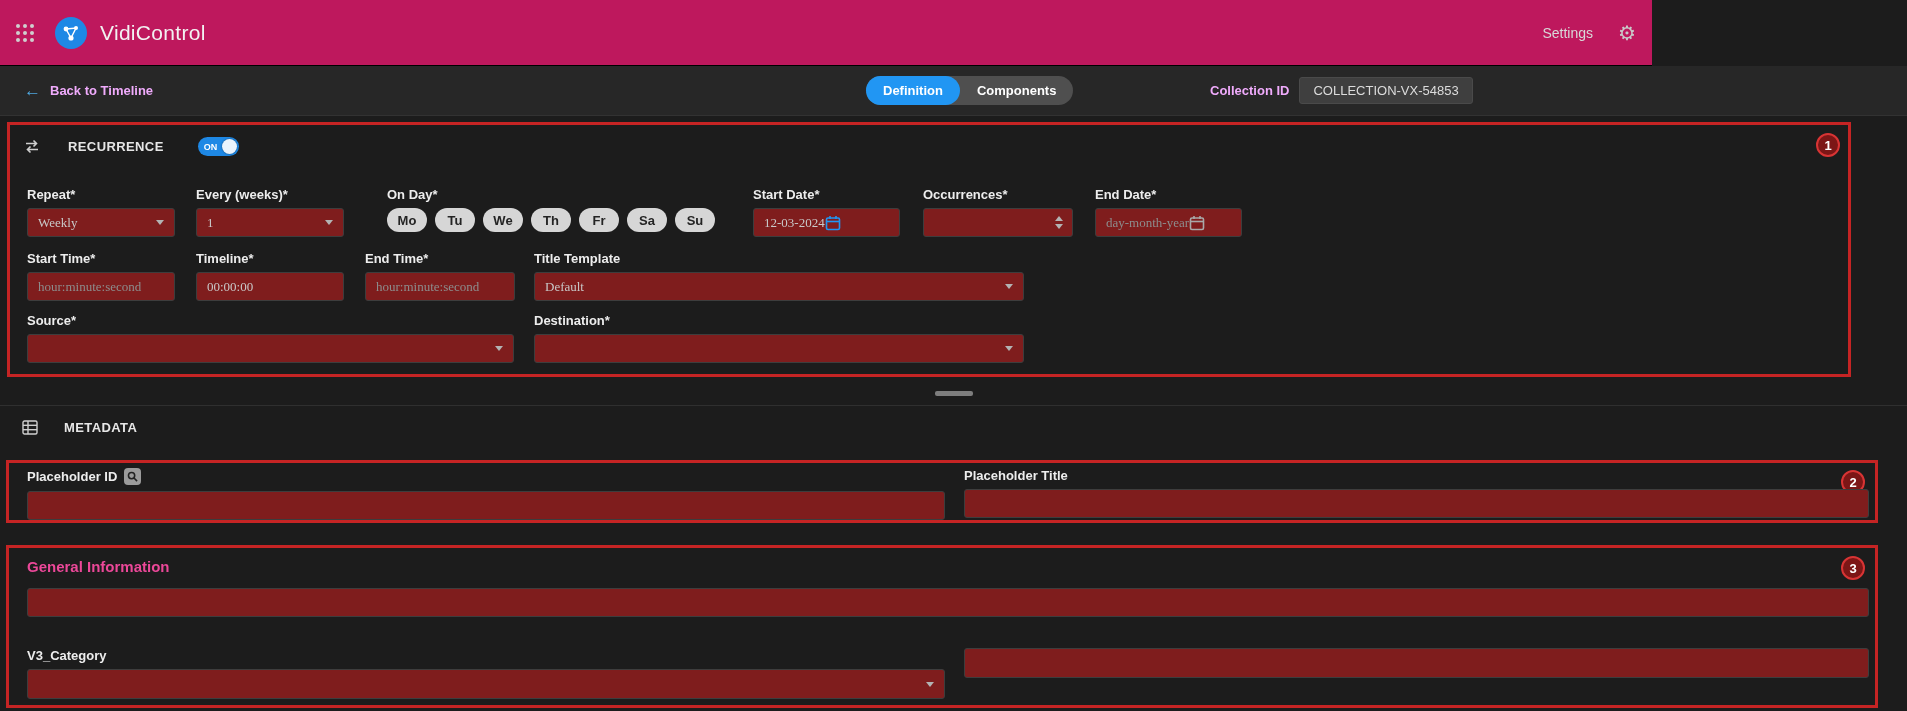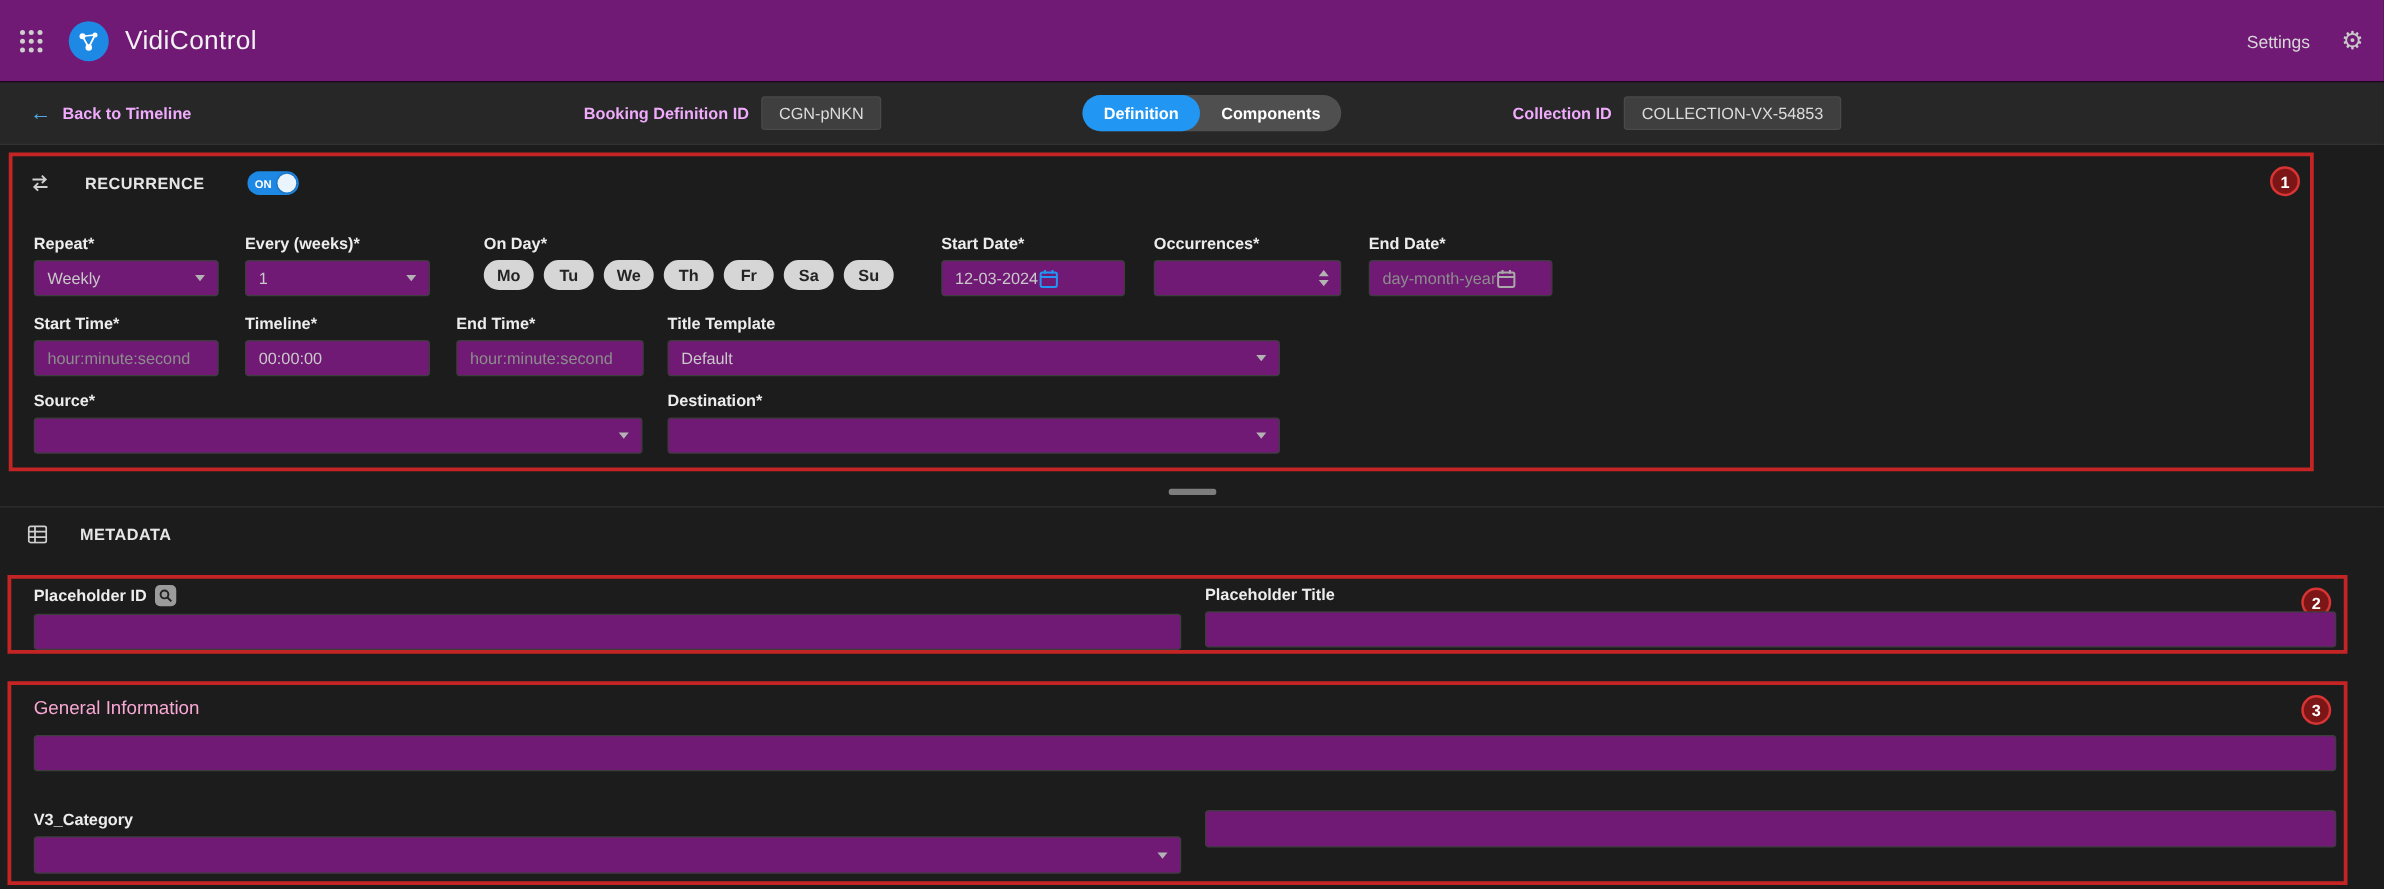--- a/index.html
+++ b/index.html
@@ -1,22 +1,22 @@
 <!DOCTYPE html>
 <html><head>
 <meta charset="utf-8">
 <style>
   * { margin:0; padding:0; box-sizing:border-box; }
   html,body { width:1907px; height:711px; overflow:hidden; background:#1c1c1c;
               font-family:"Liberation Sans", sans-serif; }
   .abs { position:absolute; }
 
   
-  .topbar { position:absolute; left:0; top:0; width:1907px; height:66px;
-            background:#701a75; border-bottom:1px solid #000; }
+  .topbar { position:absolute; left:0; top:0; width:1652px; height:66px;
+            background:#be185d; border-bottom:1px solid #000; }
   .tb-item { position:absolute; top:0; height:100%; display:flex; align-items:center; gap:12px; }
   .apps-grid { display:grid; grid-template-columns:repeat(3,4px); grid-gap:3px; cursor:pointer; }
   .apps-grid i { width:4px; height:4px; border-radius:50%; background:#cfcfcf; }
   .app-title { color:#f2f2f2; font-size:21px; font-weight:400; letter-spacing:.3px; }
   .settings-text { color:#d8d8d8; font-size:14px; }
   .gear { color:#c9c9c9; font-size:20px; line-height:1; cursor:pointer; }
 
   
   .subbar { position:absolute; left:0; top:66px; width:1907px; height:50px;
             background:#272727; border-bottom:1px solid #323232; }
@@ -34,23 +34,23 @@
   .ann-box { position:absolute; border:3px solid #c52424; }
   .ann-badge { position:absolute; width:24px; height:24px; border-radius:50%;
                background:#7c1616; border:2px solid #d83434; color:#fff;
                font-size:13px; font-weight:700; display:flex; align-items:center;
                justify-content:center; }
 
   
   .label { color:#ededed; font-size:13px; font-weight:700; margin-bottom:6px; white-space:nowrap; }
   .fgroup { position:absolute; }
   .ctl, input.tb, .select, .datebox, .spinbox {
-      width:100%; height:29px; background:#701a75; border:1px solid #3d3d3d;
+      width:100%; height:29px; background:#7f1d1d; border:1px solid #3d3d3d;
       border-radius:3px; color:#c9c9c9; font-size:13px;
-      font-family:Liberation Sans, sans-serif; }
+      font-family:Liberation Serif, serif; }
   input.tb { padding:0 10px; outline:none; }
   input.tb::placeholder { color:#8d8d8d; }
   .select { display:flex; align-items:center; justify-content:space-between;
             padding:0 10px; cursor:pointer; }
   .chev { width:0; height:0; border-left:4.5px solid transparent;
           border-right:4.5px solid transparent; border-top:5.5px solid #b3b3b3; }
   .datebox { display:flex; align-items:center; 
              padding:0 8px 0 10px; cursor:pointer; }
   .spinbox { display:flex; align-items:center; justify-content:flex-end; padding:0 9px; cursor:pointer; }
   .spin { display:flex; flex-direction:column; gap:3px; }
@@ -76,21 +76,21 @@
   .knob { width:15px; height:15px; border-radius:50%; background:#eaf4fd;
           margin-left:auto; margin-right:2px; box-shadow:0 0 2px rgba(0,0,0,.5); }
 
   .grip { position:absolute; left:50%; transform:translateX(-50%); top:391px;
           width:38px; height:5px; border-radius:2px; background:#7d7d7d; cursor:row-resize; }
   .hr   { position:absolute; left:0; top:405px; width:1907px; height:1px; background:#2f2f2f; }
 
   .label-row { display:flex; align-items:center; gap:7px; margin-bottom:6px; }
   .search-badge { width:17px; height:17px; border-radius:4px; background:#9b9b9b;
                   display:flex; align-items:center; justify-content:center; cursor:pointer; }
-  .gi-title { color:#f9a8d4; font-size:15px; font-weight:400; }
+  .gi-title { color:#ec4899; font-size:15px; font-weight:700; }
   .logo { width:34px; height:34px; }
 </style>
 </head>
 <body>
 
 <div class="topbar">
   <div class="tb-item" style="left:16px;">
     <span class="apps-grid">
       <i></i>
         <i></i>
@@ -116,24 +116,20 @@
     <span class="gear">⚙</span>
   </div>
 </div>
 
 <div class="subbar">
   <div class="sb-item" style="left:24px; gap:9px;">
     <span class="back-arrow">←</span>
     <span class="sb-label">Back to Timeline</span>
   </div>
 
-  <div class="sb-item" style="left:467px;">
-    <span class="sb-label">Booking Definition ID</span>
-    <span class="chip">CGN-pNKN</span>
-  </div>
 
   <div class="sb-item" style="left:866px;">
     <div class="seg">
       <span class="seg-btn active">Definition</span>
       <span class="seg-btn">Components</span>
     </div>
   </div>
 
   <div class="sb-item" style="left:1210px;">
     <span class="sb-label">Collection ID</span>

